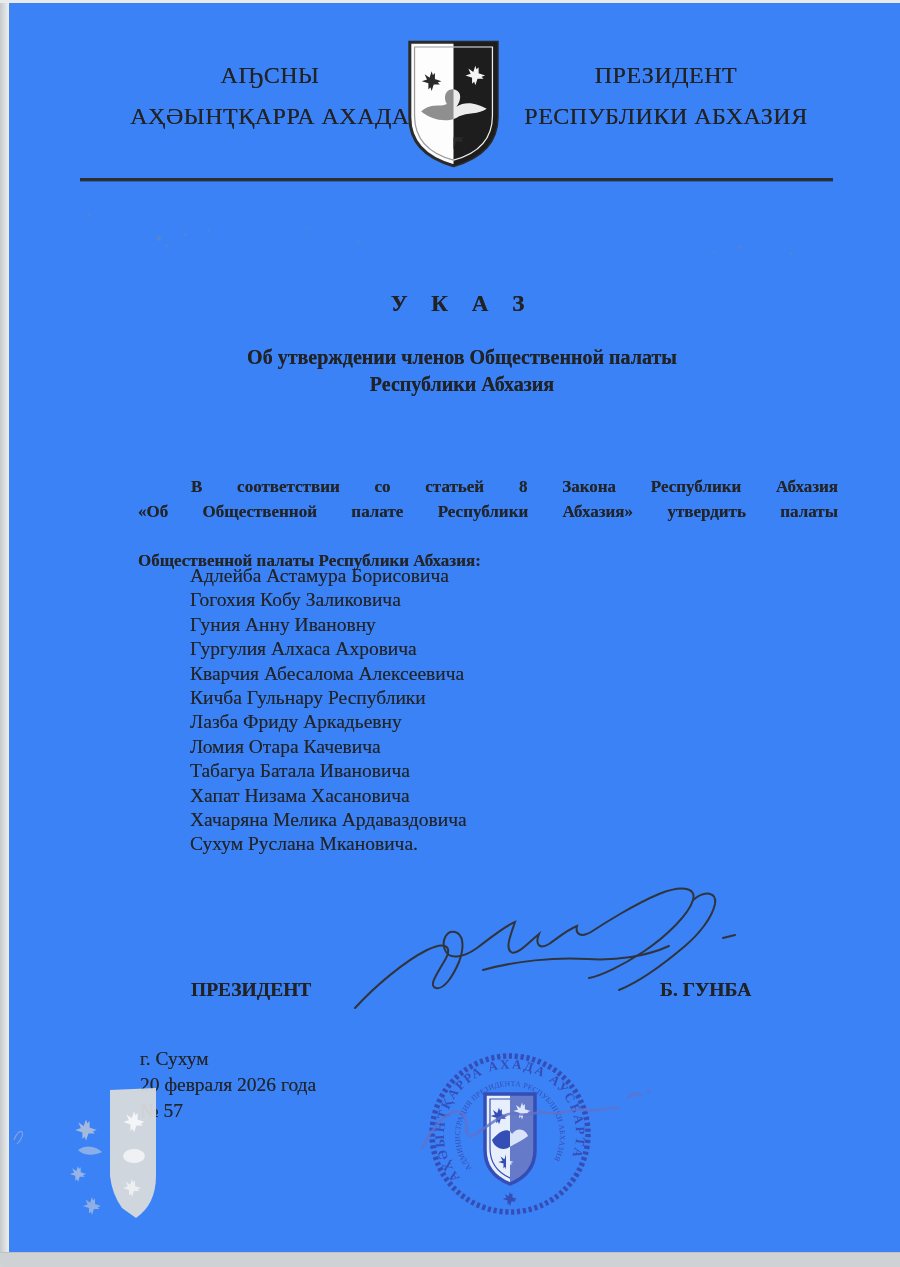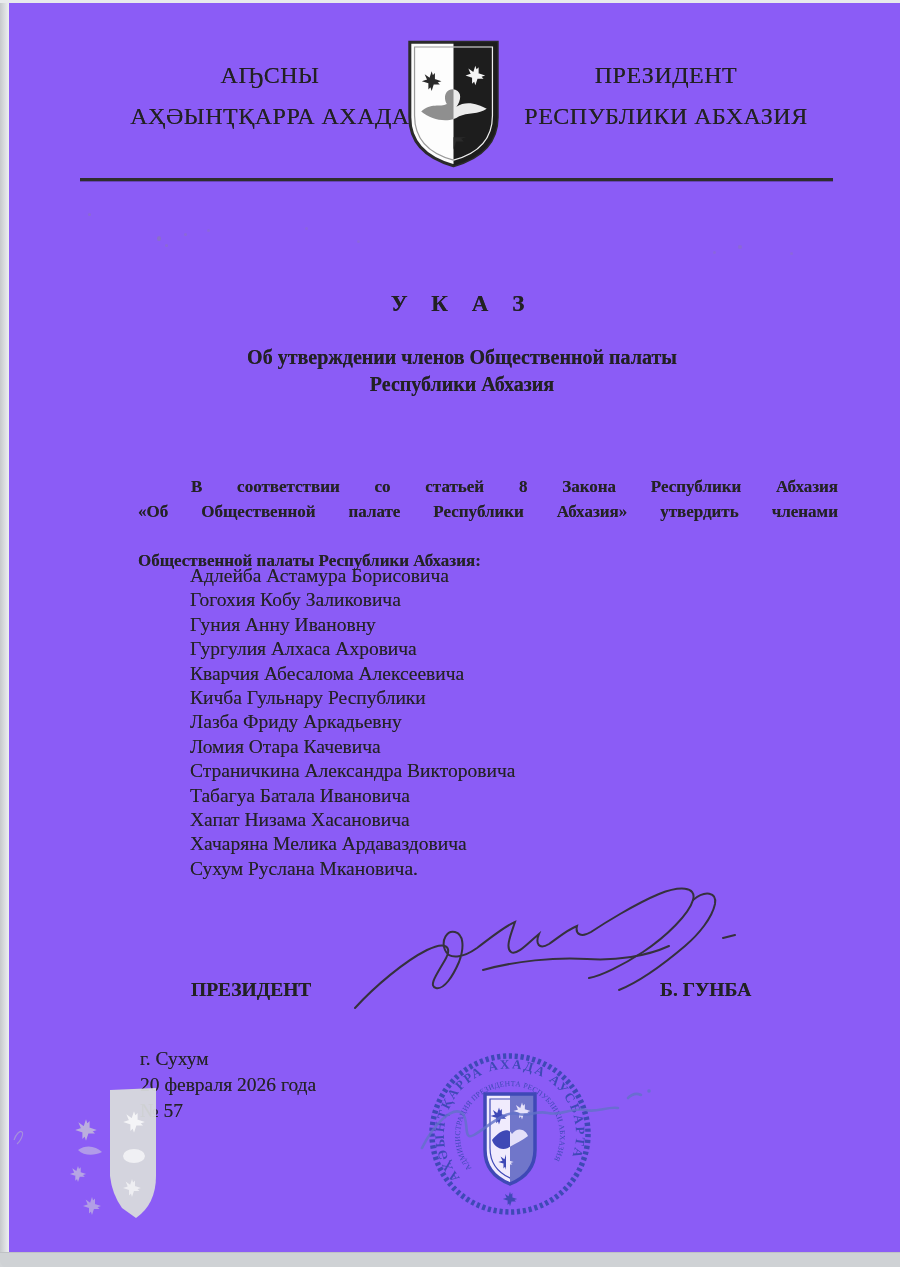--- a/index.html
+++ b/index.html
@@ -2,21 +2,21 @@
 <html><head>
 <meta charset="utf-8">
 <style>
   html,body{margin:0;padding:0;}
   body{
     width:900px;height:1267px;overflow:hidden;position:relative;
     background:#d2d5d8;
     font-family:"Liberation Serif","DejaVu Serif",serif;
   }
   .page{
-    position:absolute;left:0;top:0;width:900px;height:1254px;background:#8b5cf6;
+    position:absolute;left:0;top:0;width:900px;height:1254px;background:#3b82f6;
     color:#1f1f1f;
   }
   .edge-left{position:absolute;left:0;top:0;width:9px;height:1254px;
     background:linear-gradient(to right,#c6c9cc,#eef0f1);z-index:40;}
   .edge-top{position:absolute;left:0;top:0;width:900px;height:3px;background:#e8eaec;z-index:40;}
   .edge-bottom{position:absolute;left:0;top:1252px;width:900px;height:15px;
     background:#cfd2d5;border-top:1px solid #bfc2c5;z-index:40;border-radius:0 0 0 8px;}
   .hdr-block{position:absolute;text-align:center;font-size:24px;line-height:41px;
     letter-spacing:.5px;color:#222;text-shadow:0 0 .6px rgba(30,30,30,.7);}
   .hdr-left{left:112px;top:55px;width:316px;}
@@ -103,35 +103,34 @@
     <span class="speck" style="left:738px;top:245px;width:4px;height:4px;opacity:.28;"></span>
     <span class="speck" style="left:790px;top:252px;width:3px;height:3px;opacity:.24;"></span>
   </div>
 
   <div class="title">У К А З</div>
   <div class="subject subject1">Об утверждении членов Общественной палаты</div>
   <div class="subject subject2">Республики Абхазия</div>
 
   <div class="body-par">
     <div class="par-line first">В соответствии со статьей 8 Закона Республики Абхазия</div>
-    <div class="par-line">«Об Общественной палате Республики Абхазия» утвердить членами</div>
+    <div class="par-line">«Об Общественной палате Республики Абхазия» утвердить палаты</div>
     <div class="par-line last">Общественной палаты Республики Абхазия:</div>
   </div>
 
   <div class="names">
 
   <div class="name-line">Адлейба Астамура Борисовича</div>
       <div class="name-line">Гогохия Кобу Заликовича</div>
       <div class="name-line">Гуния Анну Ивановну</div>
       <div class="name-line">Гургулия Алхаса Ахровича</div>
       <div class="name-line">Кварчия Абесалома Алексеевича</div>
       <div class="name-line">Кичба Гульнару Республики</div>
       <div class="name-line">Лазба Фриду Аркадьевну</div>
       <div class="name-line">Ломия Отара Качевича</div>
-      <div class="name-line">Страничкина Александра Викторовича</div>
       <div class="name-line">Табагуа Батала Ивановича</div>
       <div class="name-line">Хапат Низама Хасановича</div>
       <div class="name-line">Хачаряна Мелика Ардаваздовича</div>
       <div class="name-line">Сухум Руслана Мкановича.</div>
     </div>
 
   <div class="sign-label">ПРЕЗИДЕНТ</div>
 
   <svg class="signature-svg" width="420" height="140" viewBox="0 0 420 140">
     <g fill="none" stroke="#2e2e2e" stroke-width="2" stroke-linecap="round" opacity=".92">

